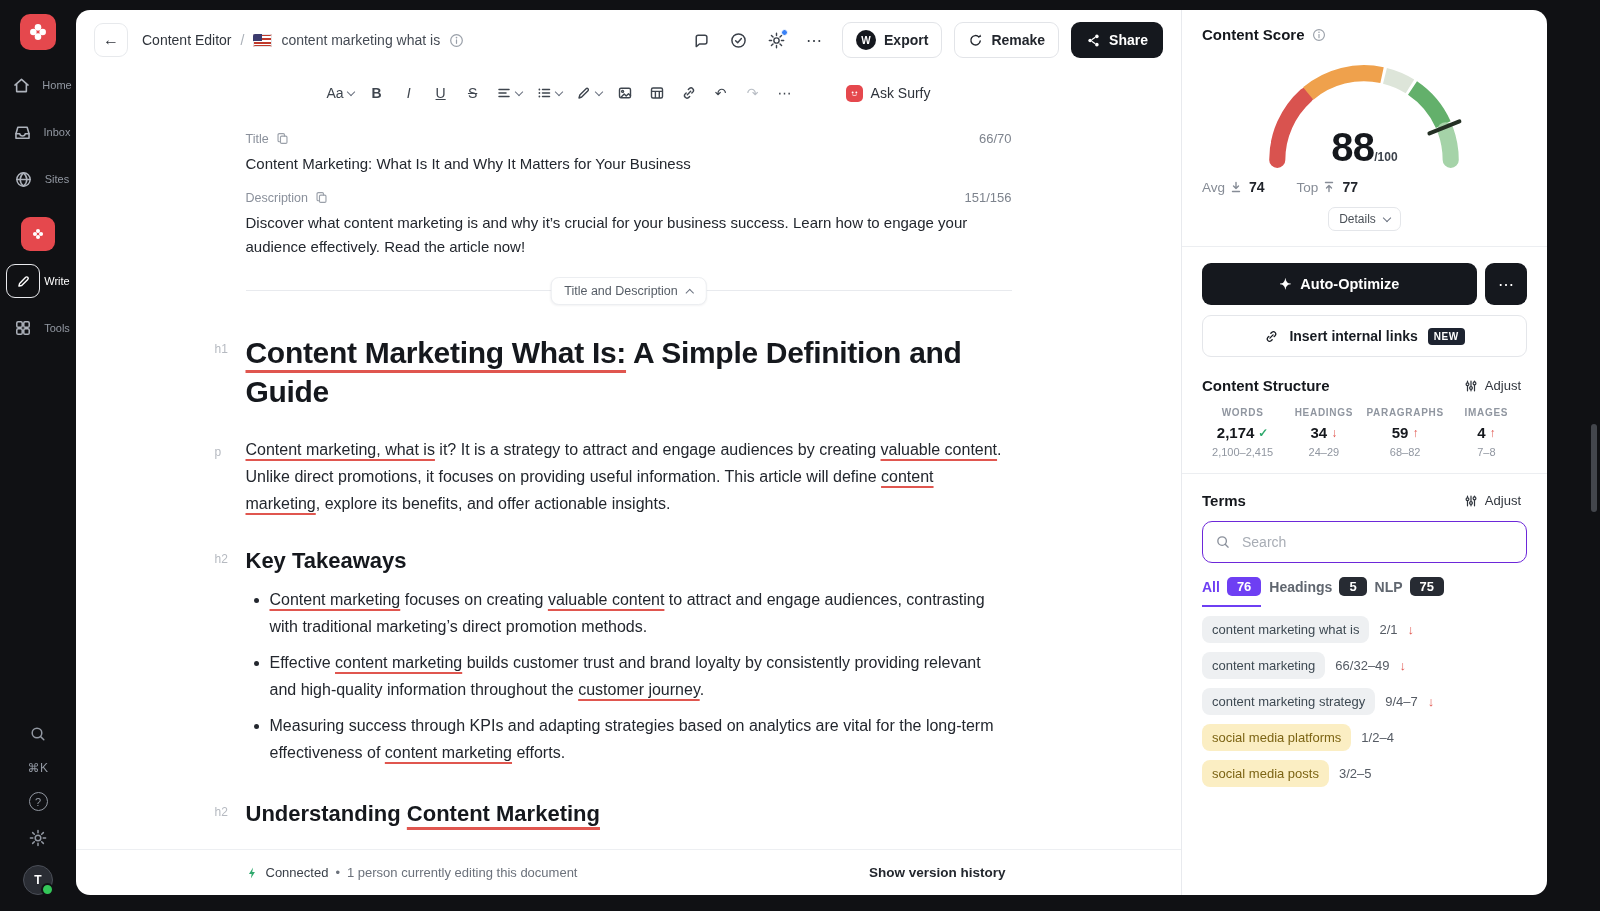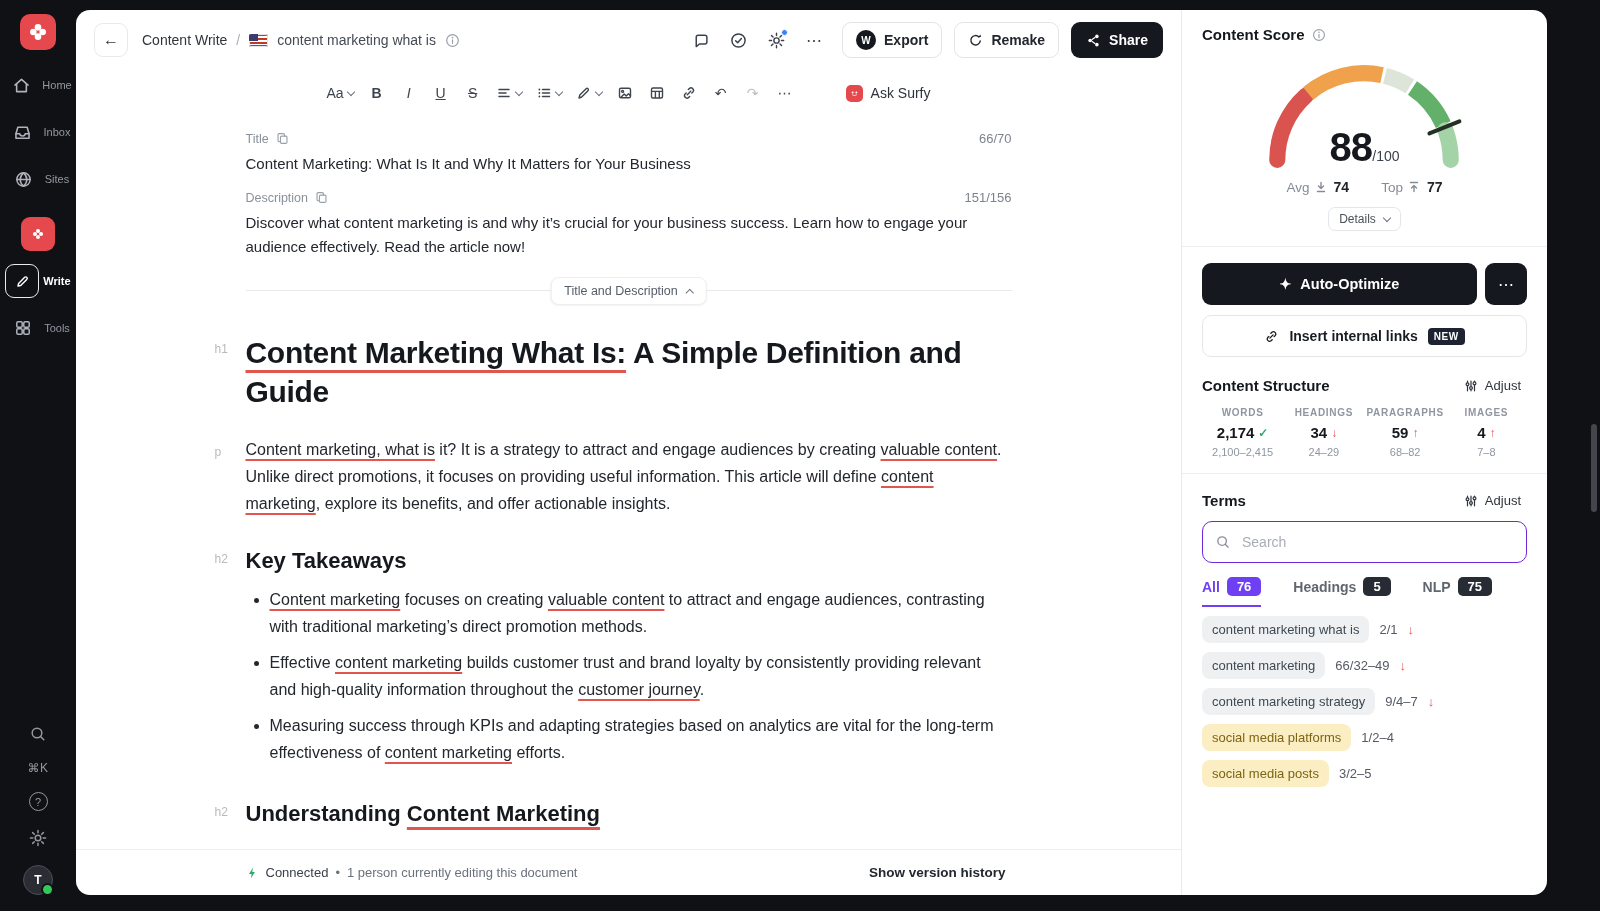--- a/index.html
+++ b/index.html
@@ -6,21 +6,21 @@
   html,body{margin:0;padding:0}
   body{width:1600px;height:911px;background:#101114;font-family:"Liberation Sans",sans-serif;overflow:hidden;position:relative;-webkit-font-smoothing:antialiased}
   svg{display:block}
 
   
   .sidebar{position:absolute;left:0;top:0;width:76px;height:100%;display:flex;flex-direction:column;align-items:center;padding:14px 0 16px}
   .logo{width:36px;height:36px;border-radius:10px;background:#e5484d;display:flex;align-items:center;justify-content:center;cursor:pointer}
   .side-nav{display:flex;flex-direction:column;align-items:center;margin-top:18px;gap:13px;width:100%}
   .side-item{display:flex;flex-direction:row;align-items:center;gap:4px;cursor:pointer}
   .side-item .lbl{font-size:11px;color:#9298a2}
-  .side-item.active .lbl{color:#ffffff;font-weight:700}
+  .side-item.active .lbl{color:#ffffff;font-weight:400}
   .icon-plain{width:34px;height:34px;display:flex;align-items:center;justify-content:center}
   .icon-box{width:34px;height:34px;border:1.5px solid #e9eaee;border-radius:9px;display:flex;align-items:center;justify-content:center}
   .red-box{width:34px;height:34px;background:#e5484d;border-radius:9px;display:flex;align-items:center;justify-content:center}
   .side-bottom{margin-top:auto;display:flex;flex-direction:column;align-items:center;gap:17px}
   .cmdk{font-size:12px;color:#9298a2;letter-spacing:.04em}
   .help-circle{width:19px;height:19px;border:1.5px solid #9298a2;border-radius:50%;font-size:11px;color:#9298a2;display:flex;align-items:center;justify-content:center;cursor:pointer}
   .avatar{width:30px;height:30px;border-radius:50%;background:#2a2d34;border:1px solid #4a4e57;color:#fff;font-size:12px;font-weight:700;display:flex;align-items:center;justify-content:center;position:relative;cursor:pointer}
   .avatar::after{content:"";position:absolute;right:-2px;bottom:-2px;width:9px;height:9px;border-radius:50%;background:#34c759;border:2px solid #121316}
 
   
@@ -94,22 +94,22 @@
   .ptab.active{color:#171b26;border-color:#171b26}
   .panel-body{flex:1;padding:16px 20px 0;overflow:hidden}
   .sec-head{display:flex;justify-content:space-between;align-items:center}
   .sec-title-row{display:flex;align-items:center;gap:7px}
   .sec-title{font-size:15px;font-weight:700;color:#15181d}
   .info-ic{color:#9aa0a9;cursor:pointer}
 
   .gauge{width:224px;margin:8px auto 0;position:relative}
   .score-text{position:absolute;left:0;right:0;bottom:0;text-align:center}
   .score-big{font-size:40px;font-weight:700;color:#15181d;letter-spacing:-.02em}
-  .score-max{font-size:14px;color:#3c424b;font-weight:400}
-  .bench{display:flex;justify-content:center;align-items:center;gap:10px;margin-top:9px;font-size:13.5px;color:#868c96}
+  .score-max{font-size:12px;color:#3c424b;font-weight:700}
+  .bench{display:flex;align-items:center;gap:10px;margin-top:9px;font-size:13.5px;color:#868c96}
   .bench b{color:#20242b;font-weight:700;font-size:14px;margin-left:2px}
   .bench-item{display:flex;align-items:center;gap:5px}
   .bench-gap{width:12px}
   .details-row{display:flex;justify-content:center;margin-top:12px}
   .details-btn{border:1px solid #e4e6ea;background:#fff;border-radius:7px;padding:4px 10px;font-size:12px;color:#4b5158;display:flex;gap:8px;align-items:center;cursor:pointer;font-family:inherit}
   .panel-div{border-top:1px solid #eceef1;margin:15px -20px 0}
 
   .act-row{display:flex;gap:8px;margin-top:16px}
   .btn-opt{flex:1;height:42px;background:#15181e;color:#fff;border:none;border-radius:9px;font-size:14.5px;font-weight:700;display:flex;align-items:center;justify-content:center;gap:9px;cursor:pointer;font-family:inherit}
   .spark{font-size:14px}
@@ -125,21 +125,21 @@
   .stat-val{margin-top:6px;font-size:15px;font-weight:700;color:#15181d;display:flex;justify-content:center;gap:4px;align-items:center}
   .stat-icon{font-size:12px;font-weight:700}
   .stat-icon.ok{color:#2fa96d}
   .stat-icon.bad{color:#e0564f}
   .stat-range{margin-top:5px;font-size:11px;color:#9096a0}
 
   .terms-head{margin-top:18px}
   .search-box{margin-top:12px;height:42px;border:1px solid #6d28d9;border-radius:10px;display:flex;align-items:center;padding:0 12px;gap:9px;background:#fff}
   .search-box input{border:none;outline:none;font-size:14px;color:#2c3138;flex:1;font-family:inherit;background:transparent}
   .search-box input::placeholder{color:#a8adb5}
-  .filters{display:flex;gap:32px;margin-top:14px}
+  .filters{display:flex;gap:8px;margin-top:14px}
   .filter{display:flex;align-items:center;gap:7px;font-size:14px;color:#60666f;font-weight:600;cursor:pointer;background:none;border:none;border-bottom:2px solid transparent;padding:0 0 9px;font-family:inherit}
   .filter .fbadge{font-size:13px;font-weight:700;color:#fff;background:#272b33;border-radius:5px;padding:2px 10px}
   .filter.active{color:#6e3ff3;border-color:#6e3ff3}
   .filter.active .fbadge{background:#6e3ff3}
   .term-rows{margin-top:6px}
   .trow{display:flex;align-items:center;gap:10px;margin-top:9px}
   .chip{font-size:13px;padding:6px 10px;border-radius:8px;cursor:pointer}
   .chip.gray{background:#eef0f2;color:#3e4a53}
   .chip.yellow{background:#fbeec3;color:#7c6414}
   .tcount{font-size:13px;color:#555b64}
@@ -238,21 +238,21 @@
   </div>
 </aside>
 
 <main class="card">
 
   <section class="editor">
 
     <header class="ed-header">
       <button class="back-btn">←</button>
       <div class="breadcrumb">
-        <span class="bc-app">Content Write</span>
+        <span class="bc-app">Content Editor</span>
         <span class="bc-sep">/</span>
         <span class="flag"></span>
         <span class="bc-doc">content marketing what is</span>
         <span class="info-ic">
           <svg width="15" height="15" viewBox="0 0 16 16" fill="none" stroke="currentColor" stroke-width="1.3" stroke-linecap="round">
               <circle cx="8" cy="8" r="6.2"></circle>
               <path d="M8 7.4v3.6"></path>
               <circle cx="8" cy="4.9" r=".9" fill="currentColor" stroke="none"></circle>
             </svg>
         </span>

